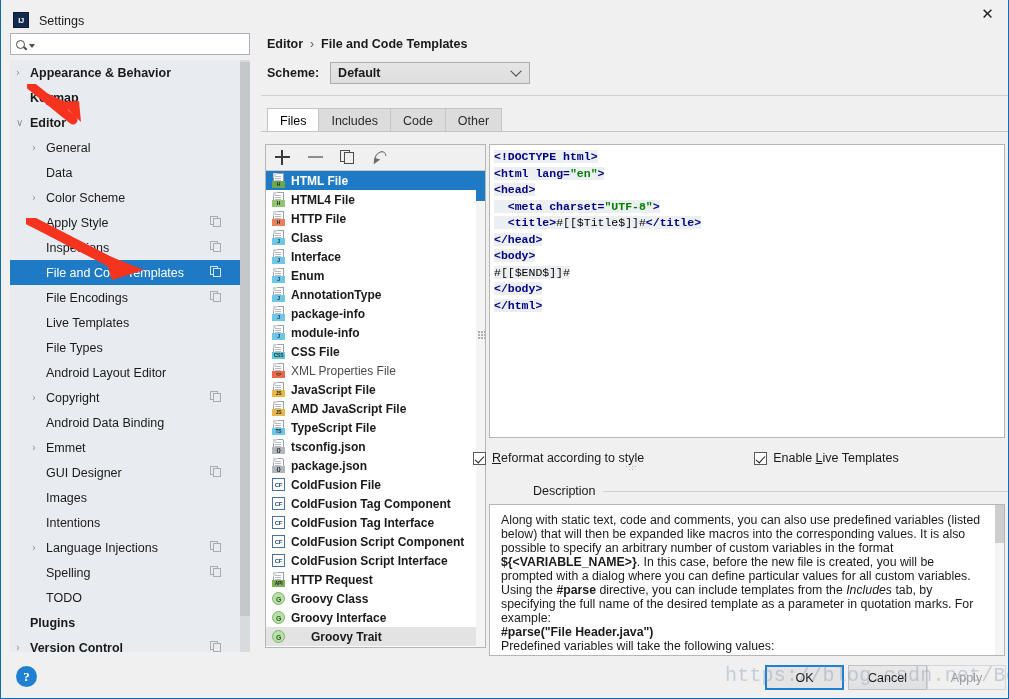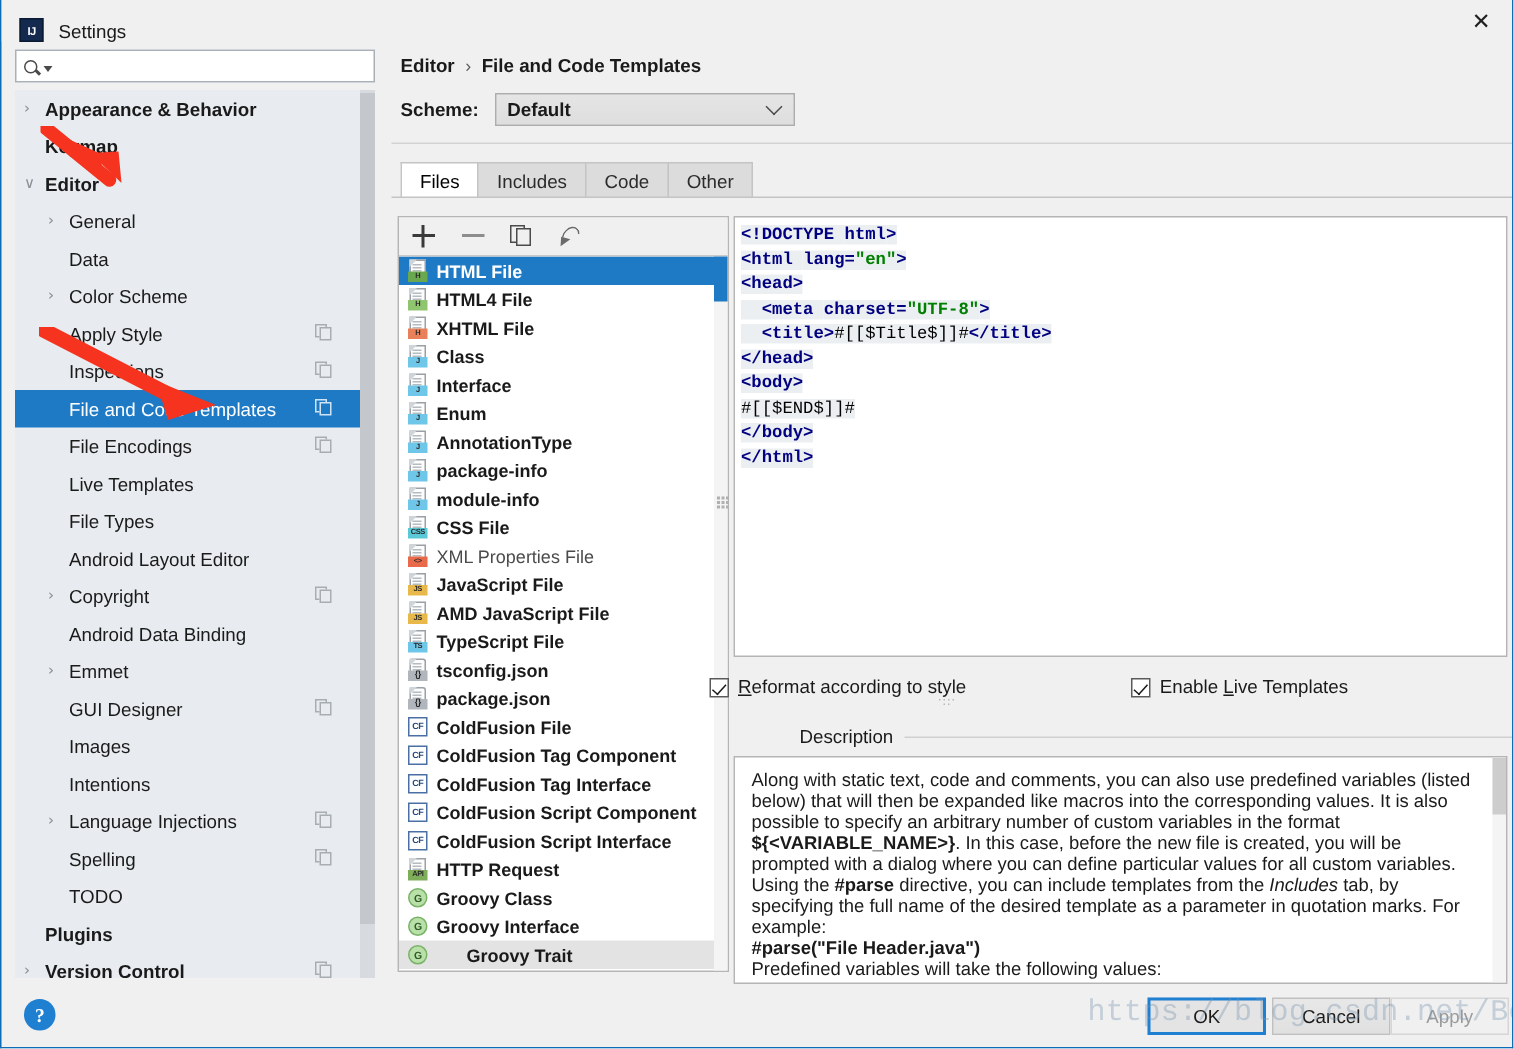--- a/index.html
+++ b/index.html
@@ -593,21 +593,21 @@
               </span>
               <span class="lt">HTML4 File</span>
             </div>
             <div class="li">
               <span class="fic">
                 <span class="pg"></span>
                 <span class="fold"></span>
                 <span class="lines"></span>
                 <span class="tagbox" style="background: rgb(232, 129, 90);">H</span>
               </span>
-              <span class="lt">XHTML File</span>
+              <span class="lt">HTTP File</span>
             </div>
             <div class="li">
               <span class="fic">
                 <span class="pg"></span>
                 <span class="fold"></span>
                 <span class="lines"></span>
                 <span class="tagbox" style="background: rgb(110, 198, 232);">J</span>
               </span>
               <span class="lt">Class</span>
             </div>

